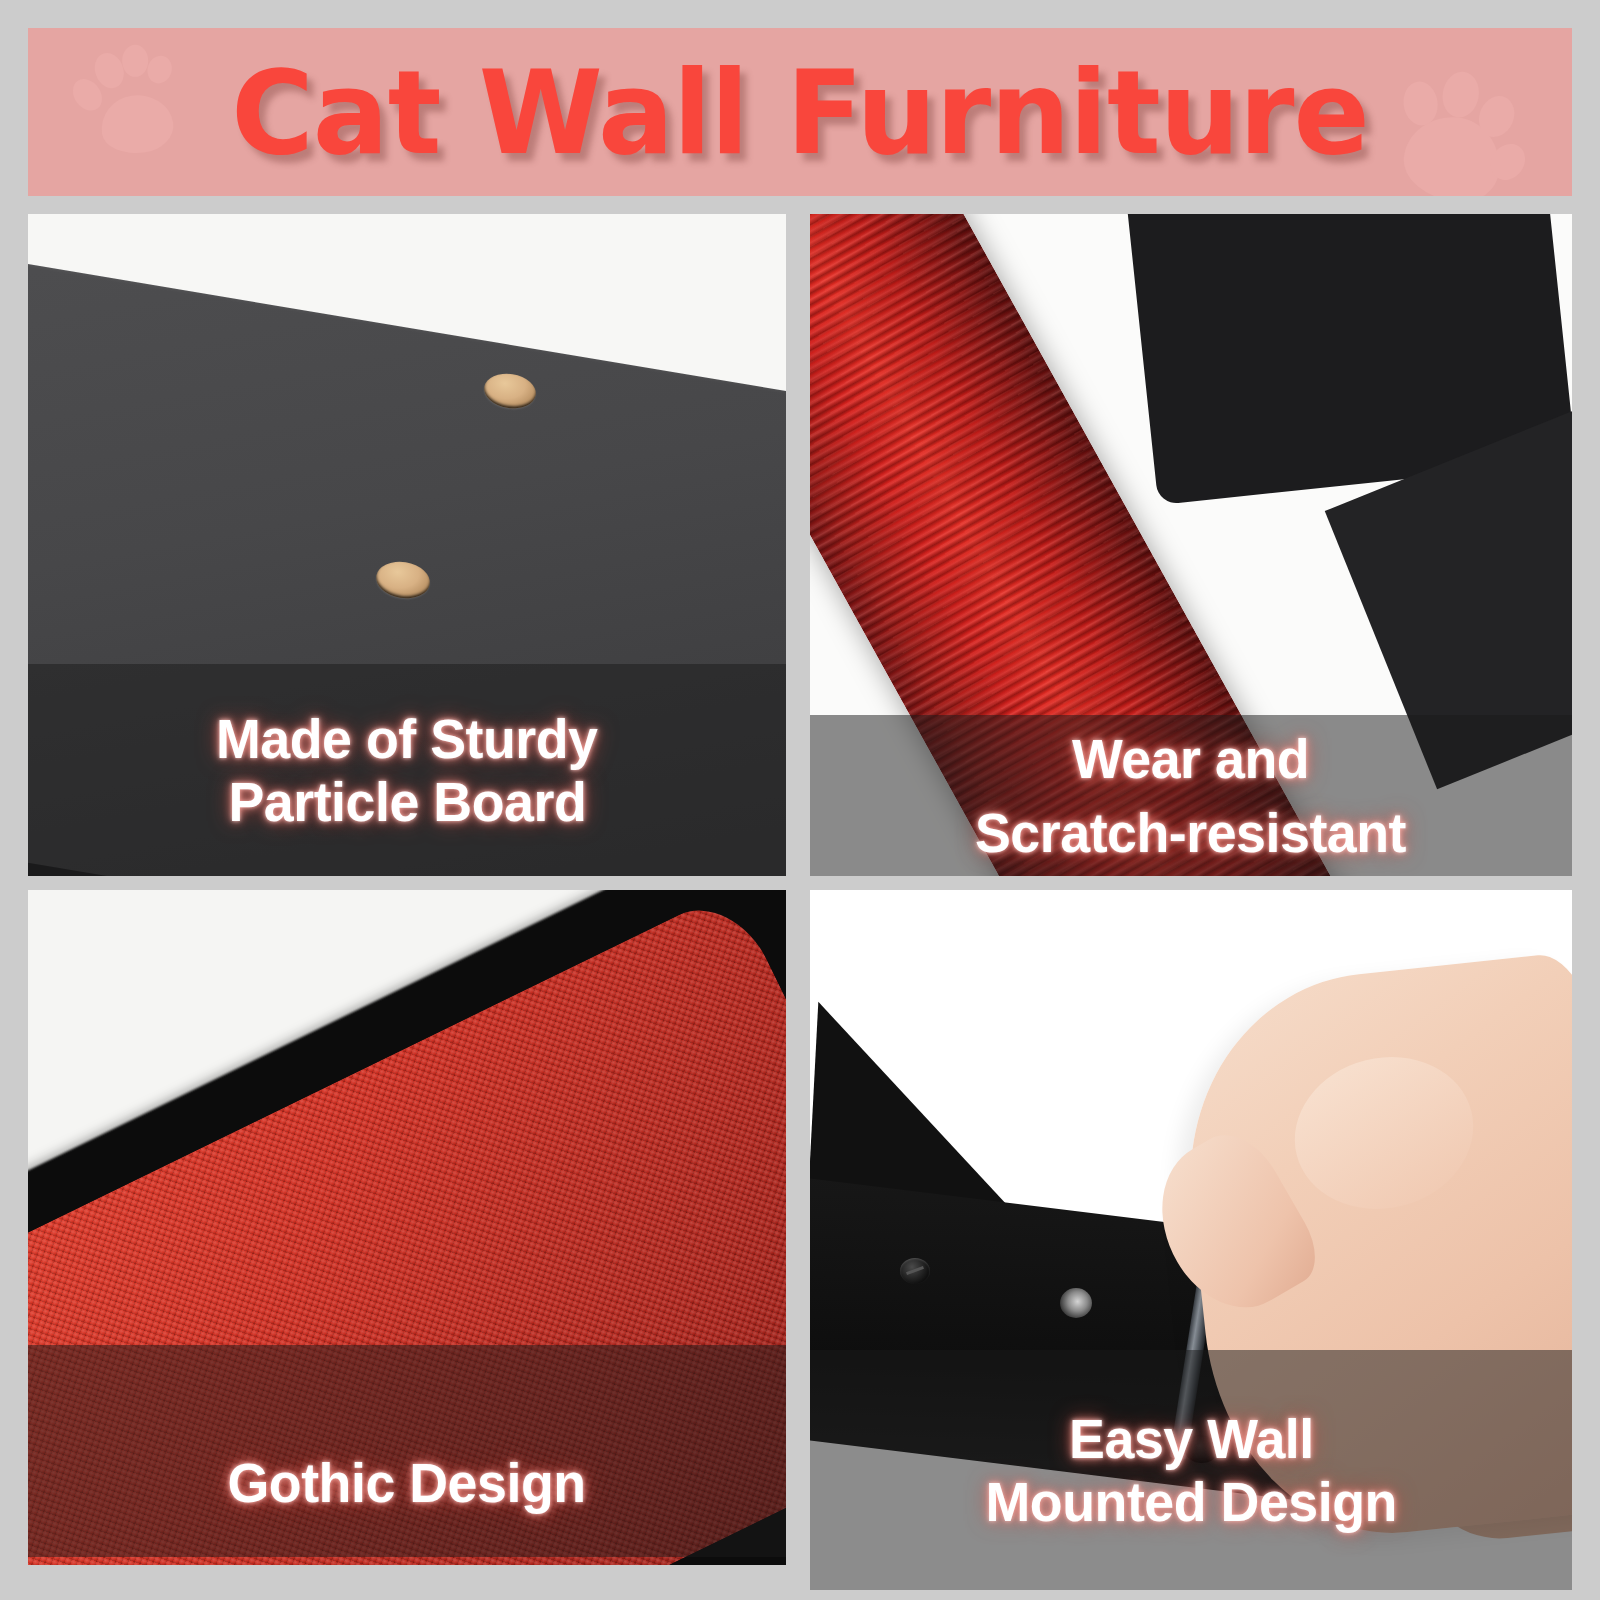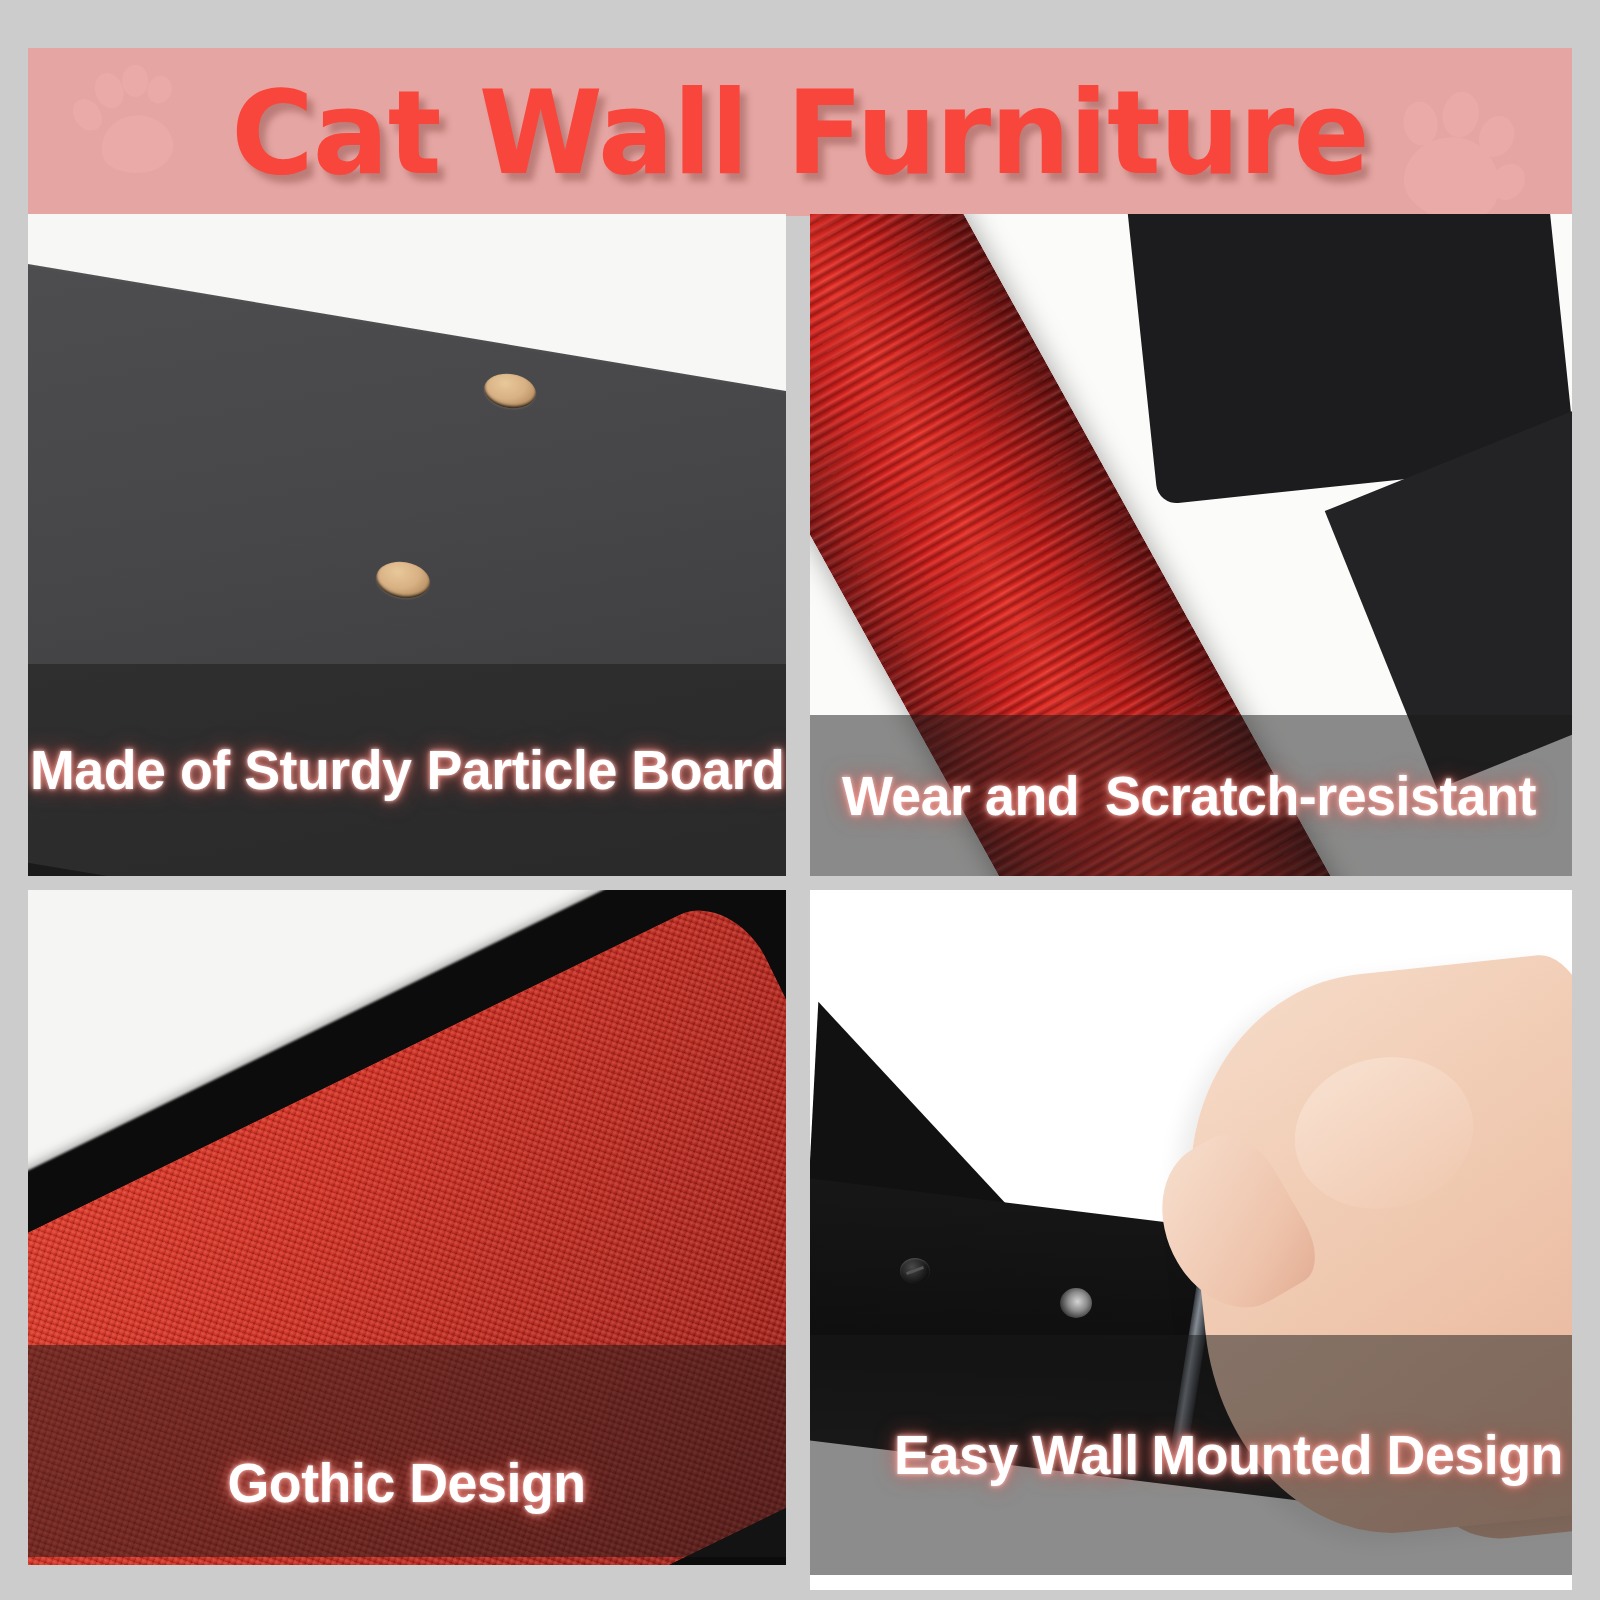--- a/index.html
+++ b/index.html
@@ -23,21 +23,20 @@
 
   
   #banner {
     position: absolute;
     left: 28px;
     top: 28px;
     width: 1544px;
     height: 168px;
     background: #e5a5a2;
     overflow: hidden;
-    margin-top: 20px;
   }
   .paw {
     position: absolute;
     opacity: 1;
   }
   .paw .pad, .paw .toe {
     position: absolute;
     background: #eaaba8;
     border-radius: 50%;
   }
@@ -378,29 +377,29 @@
     transform: rotate(-6deg);
   }
 
   
   .caption-band {
     position: absolute;
     left: 0;
     width: 100%;
     background: rgba(26, 26, 26, 0.50);
     display: flex;
-    flex-direction: row;
+    flex-direction: column;
     align-items: center;
     justify-content: center;
     pointer-events: none;
   }
   #band-tl { bottom: 0; height: 212px; }
   #band-tr { bottom: 0; height: 161px; gap: 11px; }
   #band-bl { bottom: 8px; height: 212px; }
-  #band-br { bottom: 15px; height: 240px; justify-content: flex-end; }
+  #band-br { bottom: 0; height: 240px; }
 
   .caption-line {
     font-family: "Liberation Sans", sans-serif;
     font-weight: bold;
     font-size: 56px;
     line-height: 1.13;
     color: #ffffff;
     text-align: center;
     letter-spacing: -0.5px;
     white-space: nowrap;

